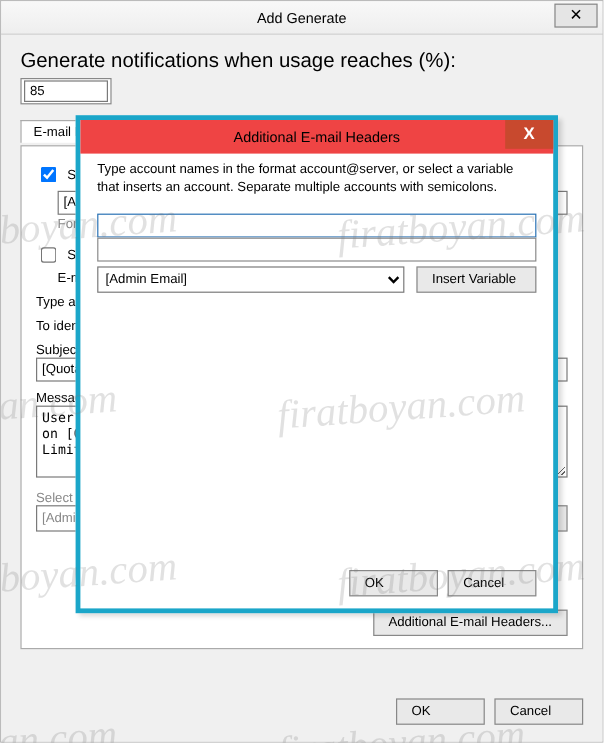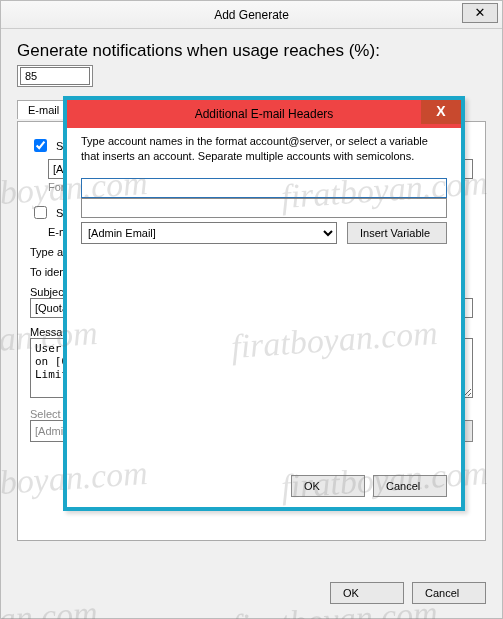--- a/index.html
+++ b/index.html
@@ -180,20 +180,23 @@
 
       <div class="field-row">Message body:</div>
       <textarea class="wide-input" rows="4" style="">User [Source Io Owner] has reached the quota limit for the quota on [Quota Path] on server [Server]. The quota limit is [Quota Limit] and [Quota Used]</textarea>
 
       <div class="field-row dim">Select variable:</div>
       <div style="display:flex; gap:8px;">
         <input class="wide-input dim" style="flex: 1 1 0%;" disabled="" value="[Admin Email]">
         <span class="btn dim">Insert Variable</span>
       </div>
 
+      <div style="position:absolute; right:12px; bottom:10px;">
+        <span class="btn btn-long">Additional E-mail Headers...</span>
+      </div>
     </div>
 
     <div class="footer-buttons">
       <span class="btn">OK</span>
       <span class="btn">Cancel</span>
     </div>
   </div>
 
   <div class="modal">
     <div class="modal-title">

